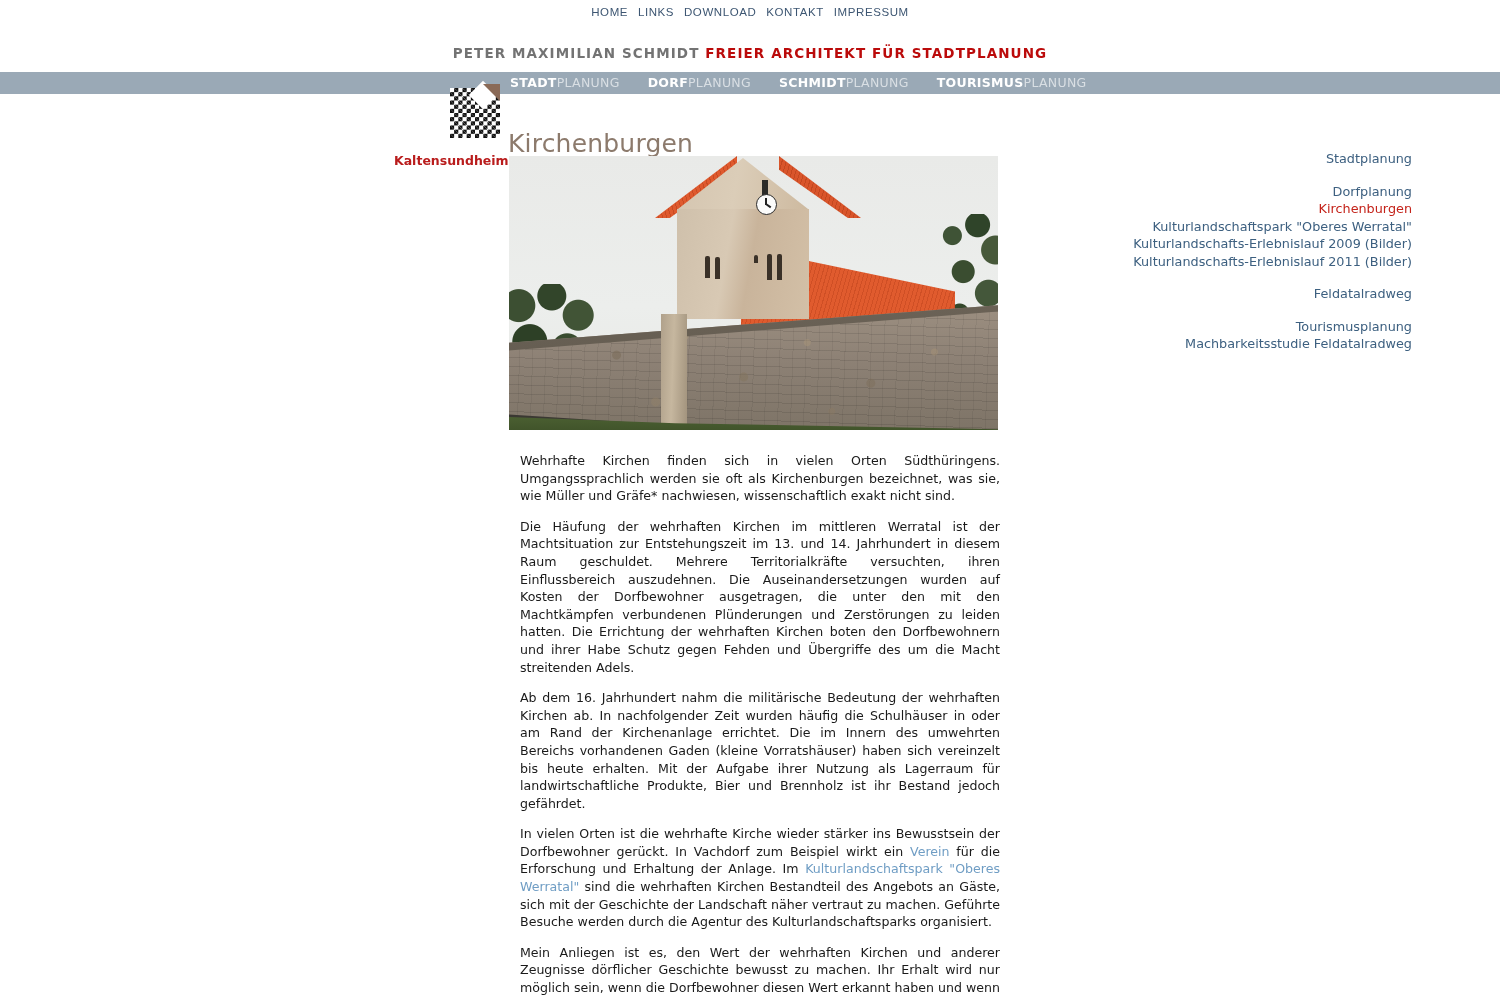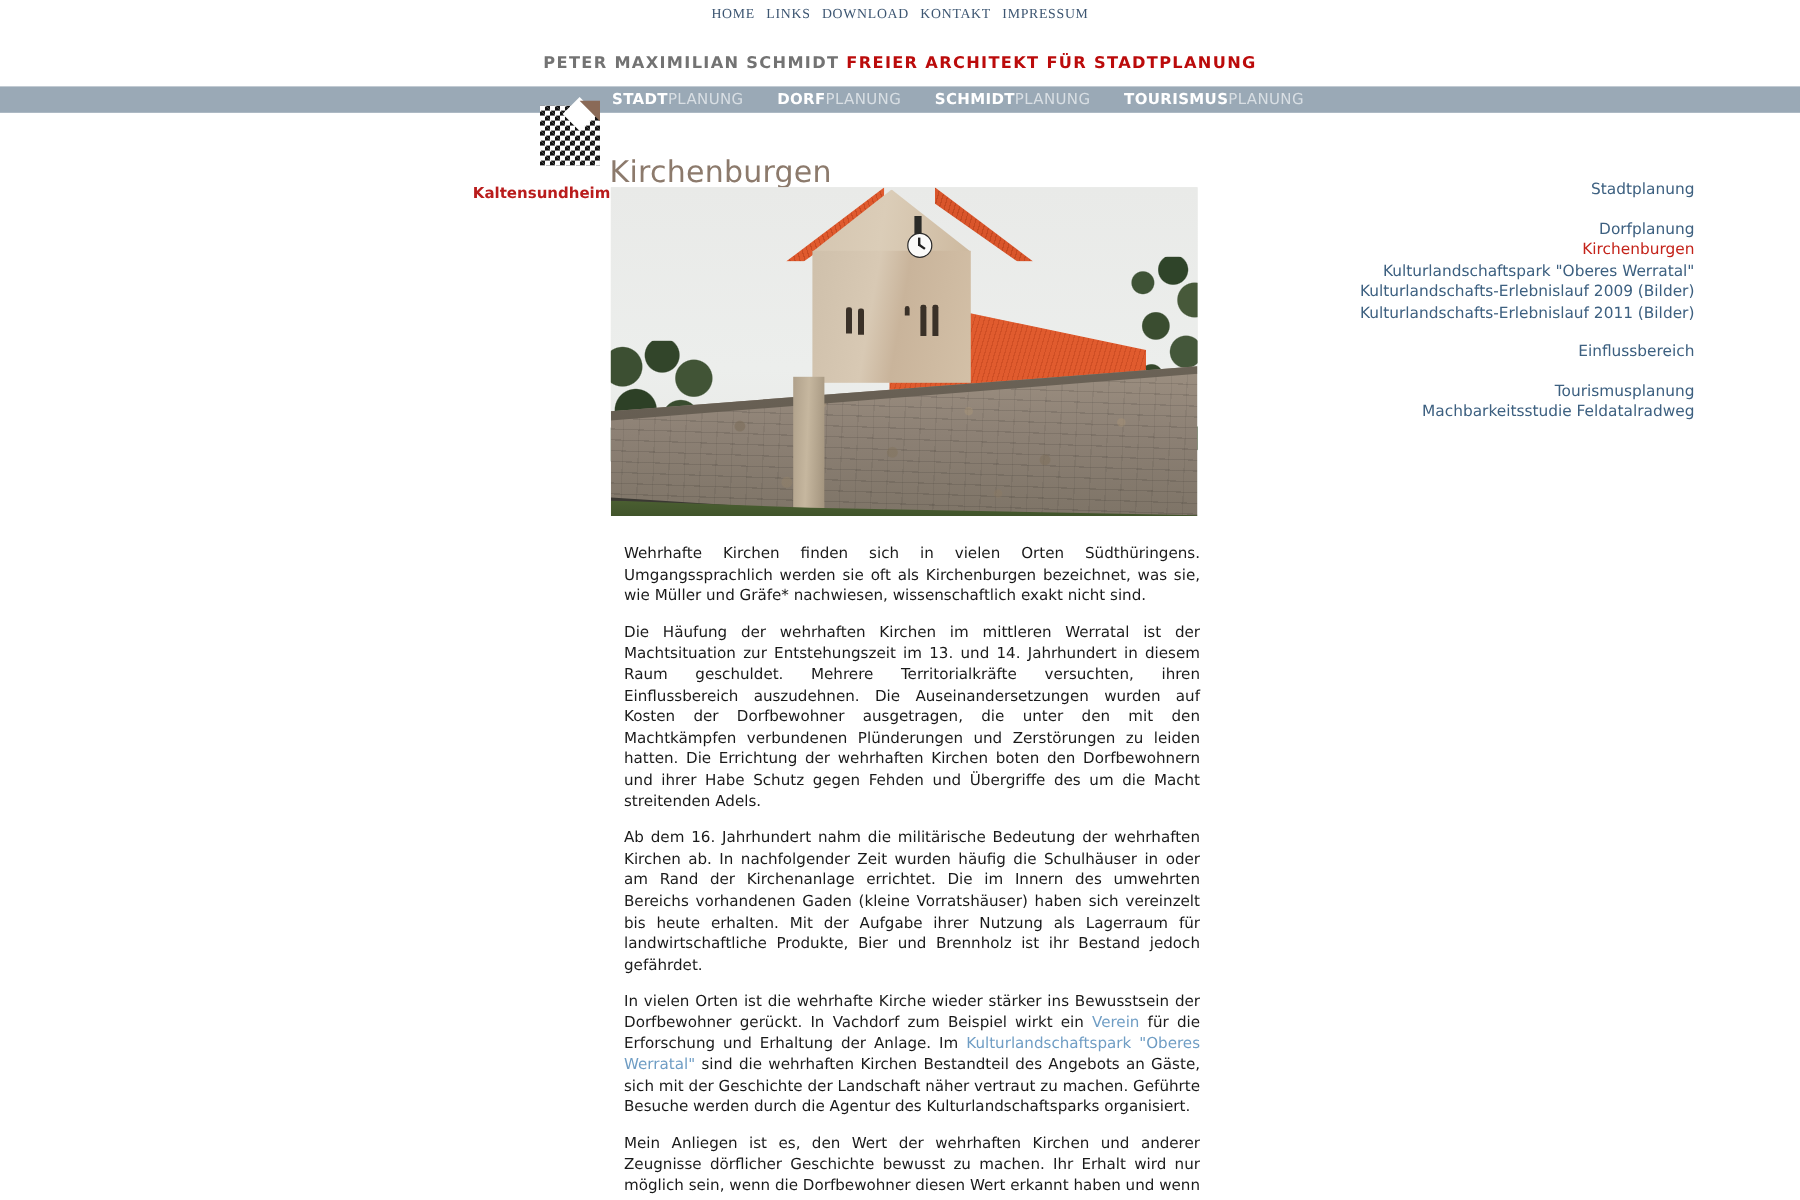--- a/index.html
+++ b/index.html
@@ -18,21 +18,21 @@
   
   .topnav {
     position: absolute;
     top: 6px;
     left: 0;
     width: 1500px;
     text-align: center;
     font-size: 11.5px;
     letter-spacing: 0.6px;
     color: #3d5672;
-    font-family: Liberation Serif, serif;
+    font-family: Liberation Sans, sans-serif;
   }
   .topnav a {
     color: #3d5672;
     text-decoration: none;
     margin: 0 3px;
   }
 
   
   .firmtitle {
     position: absolute;
@@ -429,19 +429,19 @@
     <a class="sb-head" href="#">Stadtplanung</a>
   </div>
   <div class="sb-group">
     <a class="sb-head" href="#">Dorfplanung</a>
     <a class="sb-sub active" href="#">Kirchenburgen</a>
     <a class="sb-sub" href="#">Kulturlandschaftspark "Oberes Werratal"</a>
     <a class="sb-sub" href="#">Kulturlandschafts-Erlebnislauf 2009 (Bilder)</a>
     <a class="sb-sub" href="#">Kulturlandschafts-Erlebnislauf 2011 (Bilder)</a>
   </div>
   <div class="sb-group">
-    <a class="sb-head" href="#">Einflussbereich</a>
+    <a class="sb-head" href="#">Feldatalradweg</a>
   </div>
   <div class="sb-group">
     <a class="sb-head" href="#">Tourismusplanung</a>
     <a class="sb-sub" href="#">Machbarkeitsstudie Feldatalradweg</a>
   </div>
 </div>
 
 </body></html>

